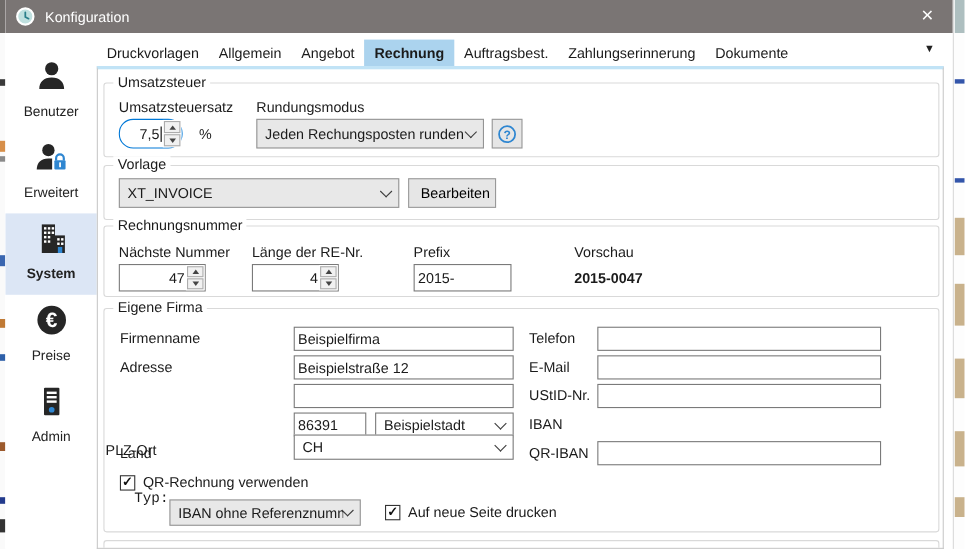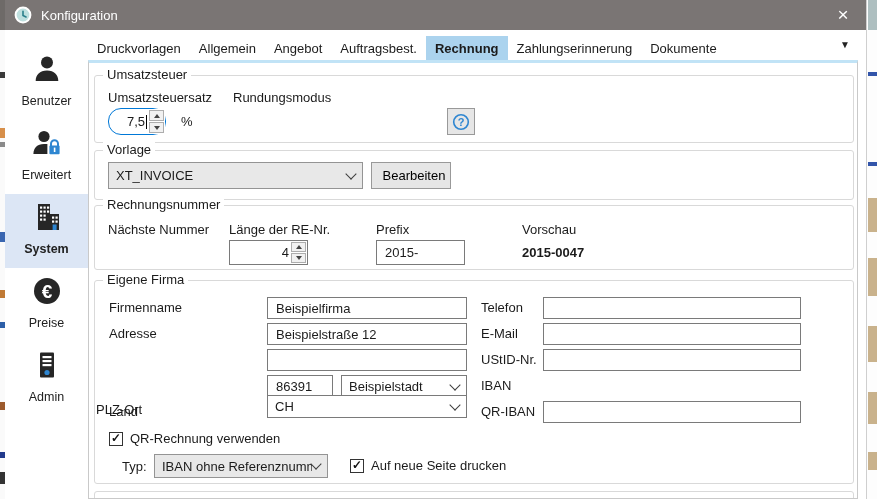--- a/index.html
+++ b/index.html
@@ -43,21 +43,21 @@
            border:1px solid #c9c9c9; border-top:3px solid #c1e3f6; box-sizing:border-box;
            background:#fff; overflow:hidden; }
 
   .group { position:absolute; border:1px solid #d9d9d9; border-radius:3px; box-sizing:border-box; }
   .gtitle { position:absolute; top:-9px; left:8px; background:#fff; padding:0 4px; white-space:nowrap; }
 
   .lbl { position:absolute; white-space:nowrap; }
   .bold { font-weight:bold; }
 
   .tin { position:absolute; border:1px solid #7a7a7a; background:#fff; font:inherit; color:#1b1b1b;
-         padding:1px 8px; box-sizing:border-box; outline:none; }
+         padding:1px 3px; box-sizing:border-box; outline:none; }
 
   .combo { position:absolute; border:1px solid #949494; background:#e8e8e8; display:flex;
            align-items:center; justify-content:space-between; padding:0 7px; box-sizing:border-box; }
   .combo.white { background:#fff; border-color:#7a7a7a; }
   .combo .ctext { white-space:nowrap; overflow:hidden; }
   .chev { width:7px; height:7px; border-right:1.4px solid #3d3d3d; border-bottom:1.4px solid #3d3d3d;
           transform:rotate(45deg); margin-top:-4px; flex:none; }
 
   .spinner { position:absolute; display:flex; border:1px solid #7a7a7a; background:#fff; box-sizing:border-box; }
   .spinner.focus { border-color:#0078d7; }
@@ -190,22 +190,22 @@
         </span>
         <span class="slabel">Admin</span>
       </div>
     </div>
   </div>
 
   <div class="tabbar">
     <div class="tab">Druckvorlagen</div>
     <div class="tab">Allgemein</div>
     <div class="tab">Angebot</div>
+    <div class="tab selected">Rechnung</div>
     <div class="tab">Auftragsbest.</div>
-    <div class="tab selected">Rechnung</div>
     <div class="tab">Zahlungserinnerung</div>
     <div class="tab">Dokumente</div>
   </div>
   <div class="tab-overflow">▼</div>
 
   <div class="panel">
 
     <div class="group" style="left:5px;top:12px;width:760px;height:68px;">
       <span class="gtitle">Umsatzsteuer</span>
       <span class="lbl" style="left:13px;top:14px;">Umsatzsteuersatz</span>
@@ -218,20 +218,24 @@
           <div>
               <span class="tri-up"></span>
             </div>
           <div>
               <span class="tri-down"></span>
             </div>
         </span>
       </div>
       <span class="lbl" style="left:86px;top:38px;">%</span>
       <span class="lbl" style="left:138px;top:14px;">Rundungsmodus</span>
+      <div class="combo" style="left:138px;top:32px;width:207px;height:27px;">
+        <span class="ctext">Jeden Rechungsposten runden</span>
+        <span class="chev"></span>
+      </div>
       <div class="btn" style="left:352px;top:32px;width:28px;height:27px;">
         <svg width="18" height="18" viewBox="0 0 18 18">
           <circle cx="9" cy="9" r="7.3" fill="none" stroke="#2e86d1" stroke-width="1.6"></circle>
           <text x="9" y="13" font-size="11" font-weight="bold" fill="#2e86d1" text-anchor="middle">?</text>
         </svg>
       </div>
     </div>
 
     <div class="group" style="left:5px;top:87px;width:760px;height:50px;">
       <span class="gtitle">Vorlage</span>
@@ -245,20 +249,33 @@
           <path d="M2.5 2.5 v-1.5 M5 2.5 v-1.5 M7.5 2.5 v-1.5 M10 2.5 v-1.5" stroke="#8a8a8a"></path>
           <path d="M6 12.5 L12.5 4.5 L15 6.8 L8.4 14.6 L5.6 15 z" fill="#2e86d1"></path>
         </svg>
         <span>Bearbeiten</span>
       </button>
     </div>
 
     <div class="group" style="left:5px;top:142px;width:760px;height:65px;">
       <span class="gtitle">Rechnungsnummer</span>
       <span class="lbl" style="left:13px;top:16px;">Nächste Nummer</span>
+      <div class="spinner" style="left:13px;top:34px;width:79px;height:25px;">
+        <span class="val">
+            <span>47</span>
+          </span>
+        <span class="spin">
+          <div>
+              <span class="tri-up"></span>
+            </div>
+          <div>
+              <span class="tri-down"></span>
+            </div>
+        </span>
+      </div>
       <span class="lbl" style="left:134px;top:16px;">Länge der RE-Nr.</span>
       <div class="spinner" style="left:134px;top:34px;width:79px;height:25px;">
         <span class="val">
             <span>4</span>
           </span>
         <span class="spin">
           <div>
               <span class="tri-up"></span>
             </div>
           <div>
@@ -307,21 +324,21 @@
       <span class="lbl" style="left:386px;top:97px;">IBAN</span>
 
       <span class="lbl" style="left:386px;top:123px;">QR-IBAN</span>
       <input class="tin" style="left: 448px; top: 120px; width: 258px; height: 22px;" value="">
 
       <div class="cb" style="left:14px;top:150px;">
         <span class="box checked"></span>
         <span>QR-Rechnung verwenden</span>
       </div>
 
-      <span class="lbl" style="left:27px;top:178px;">Typ:</span>
+      <span class="lbl" style="left:27px;top:164px;font-family:Liberation Mono, monospace;">Typ:</span>
       <div class="combo" style="left:59px;top:173px;width:174px;height:24px;">
         <span class="ctext">IBAN ohne Referenznummer</span>
         <span class="chev"></span>
       </div>
       <div class="cb" style="left:255px;top:177px;">
         <span class="box checked"></span>
         <span>Auf neue Seite drucken</span>
       </div>
     </div>
 

